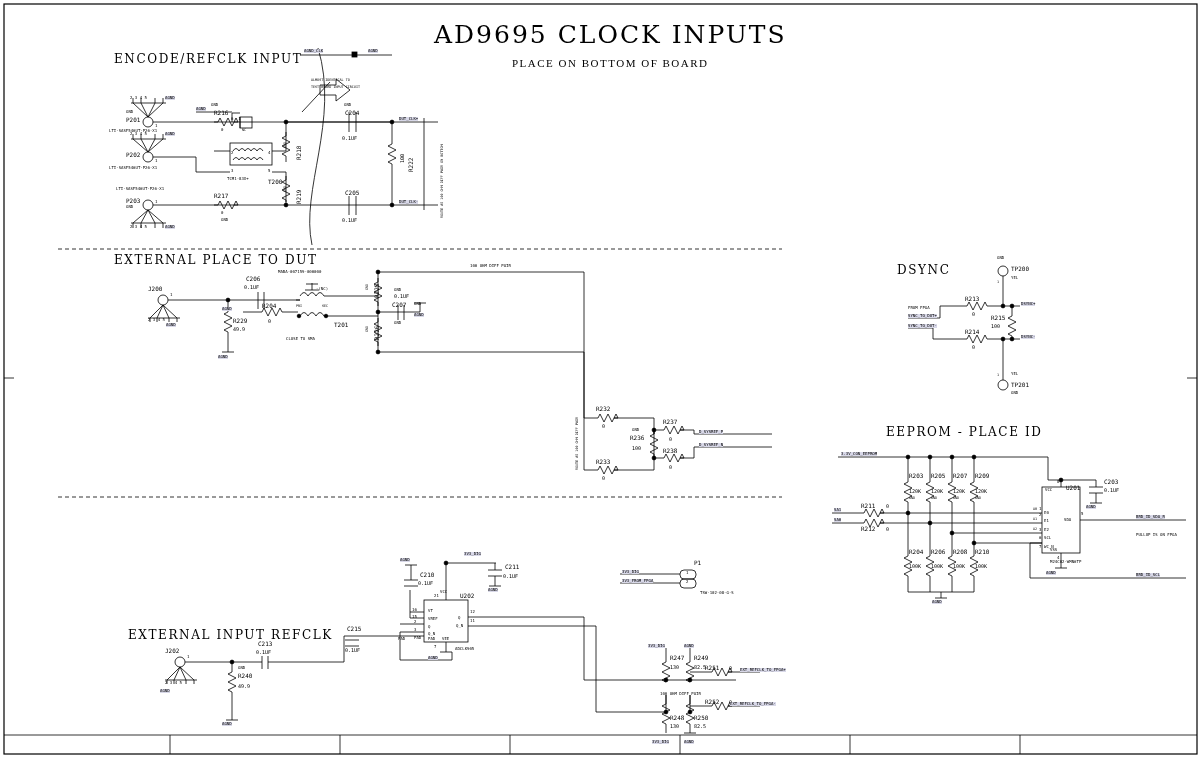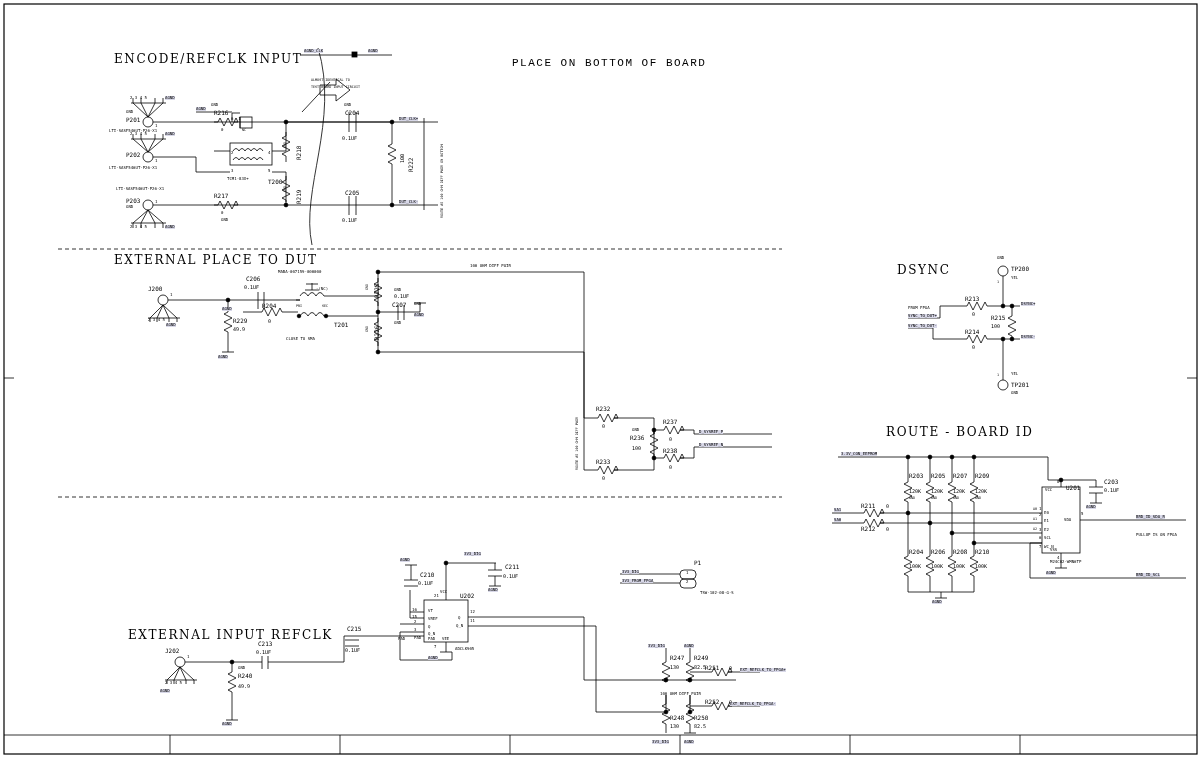--- a/index.html
+++ b/index.html
@@ -4,21 +4,21 @@
 <style>
   html,body{margin:0;padding:0;background:#ffffff;}
   body{width:1201px;height:766px;position:relative;overflow:hidden;
        font-family:"DejaVu Sans Mono",monospace;color:#000;}
   #sheet{position:absolute;left:0;top:0;width:1201px;height:766px;}
   .abs{position:absolute;}
   svg{position:absolute;left:0;top:0;width:1201px;height:766px;overflow:visible;}
   .t{position:absolute;white-space:pre;line-height:1;color:#000;
      font-family:"DejaVu Sans Mono",monospace;}
   .title{font-family:"DejaVu Serif",serif;font-size:25px;letter-spacing:2px;}
-  .subtitle{font-family:Liberation Mono, monospace;font-size:11px;letter-spacing:1.5px;}
+  .subtitle{font-family:Liberation Serif, serif;font-size:11px;letter-spacing:1.5px;}
   .sect{font-family:"DejaVu Serif",serif;font-size:12px;letter-spacing:1.6px;}
   .r6{font-size:6px;}
   .r5{font-size:5px;}
   .r4{font-size:4px;}
   .r35{font-size:3.4px;}
   .vert{transform-origin:0 0;transform:rotate(-90deg);}
   .hl{background:#d8d8e8;}
 </style>
 </head>
 <body>
@@ -372,20 +372,21 @@
       <line x1="690" y1="706" x2="708" y2="706"></line>
       <line x1="690" y1="672" x2="708" y2="672"></line>
 
       <rect x="680" y="570" width="16" height="9" rx="4"></rect>
       <rect x="680" y="579" width="16" height="9" rx="4"></rect>
       <line x1="620" y1="574" x2="680" y2="574"></line>
       <line x1="620" y1="583" x2="680" y2="583"></line>
     </g>
   </svg>
 
+  <div class="t title abs" style="left:434px;top:22px;">AD9695 CLOCK INPUTS</div>
   <div class="t subtitle abs" style="left:512px;top:58px;">PLACE ON BOTTOM OF BOARD</div>
 
   <div class="t sect abs" style="left:114px;top:53px;">ENCODE/REFCLK INPUT</div>
   <div class="t r4 hl abs" style="left:304px;top:49px;">AGND_CLK</div>
   <div class="t r4 hl abs" style="left:368px;top:49px;">AGND</div>
   <div class="t r35 abs" style="left:311px;top:79px;">ALMOST IDENTICAL TO</div>
   <div class="t r35 abs" style="left:311px;top:86px;">TEST BOARD INPUT CIRCUIT</div>
 
   <div class="t r4 abs" style="left:126px;top:110px;">GND</div>
   <div class="t r6 abs" style="left:126px;top:117px;">P201</div>
@@ -516,21 +517,21 @@
   <div class="t r6 abs" style="left:965px;top:296px;">R213</div>
   <div class="t r5 abs" style="left:972px;top:312px;">0</div>
   <div class="t r6 abs" style="left:965px;top:329px;">R214</div>
   <div class="t r5 abs" style="left:972px;top:345px;">0</div>
   <div class="t r6 abs" style="left:991px;top:315px;">R215</div>
   <div class="t r5 abs" style="left:991px;top:324px;">100</div>
 
   <div class="t r4 hl abs" style="left:1021px;top:302px;">DSYNC+</div>
   <div class="t r4 hl abs" style="left:1021px;top:335px;">DSYNC-</div>
 
-  <div class="t sect abs" style="left:886px;top:426px;">ROUTE - BOARD ID</div>
+  <div class="t sect abs" style="left:886px;top:426px;">EEPROM - PLACE ID</div>
   <div class="t r4 hl abs" style="left:841px;top:452px;">3.3V_CON_EEPROM</div>
 
   <div class="t r6 abs" style="left:909px;top:473px;">R203</div>
   <div class="t r5 abs" style="left:909px;top:489px;">120K</div>
   <div class="t r35 abs" style="left:909px;top:497px;">GND</div>
   <div class="t r6 abs" style="left:931px;top:473px;">R205</div>
   <div class="t r5 abs" style="left:931px;top:489px;">120K</div>
   <div class="t r35 abs" style="left:931px;top:497px;">GND</div>
   <div class="t r6 abs" style="left:953px;top:473px;">R207</div>
   <div class="t r5 abs" style="left:953px;top:489px;">120K</div>

